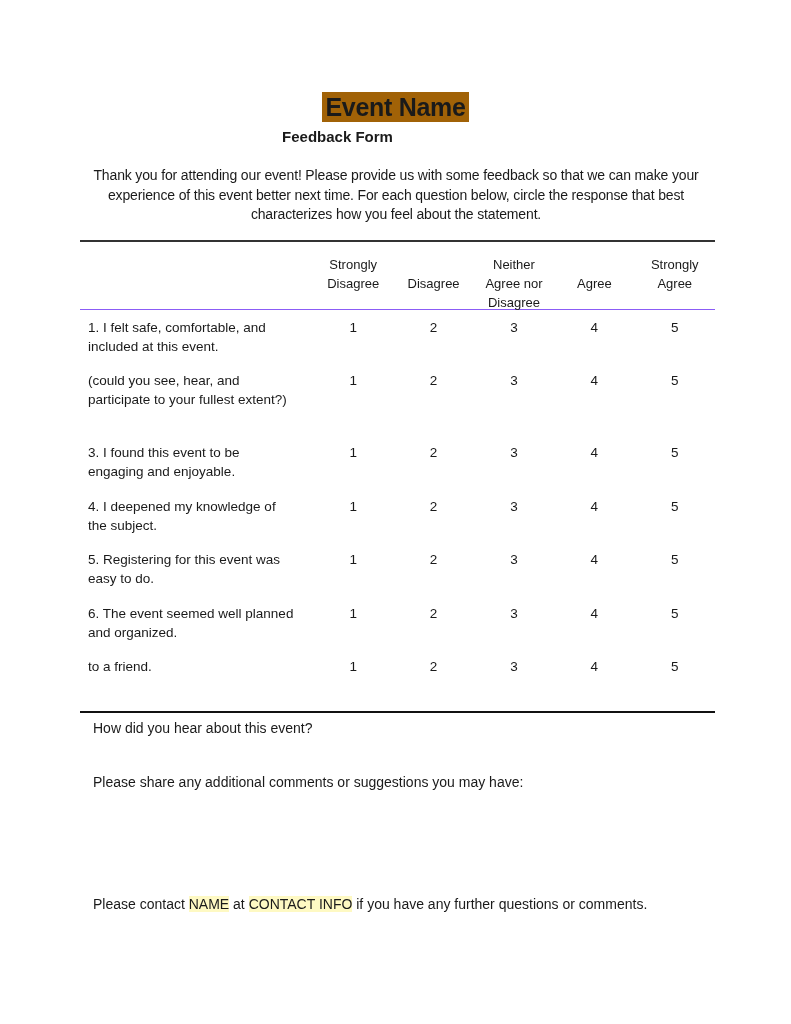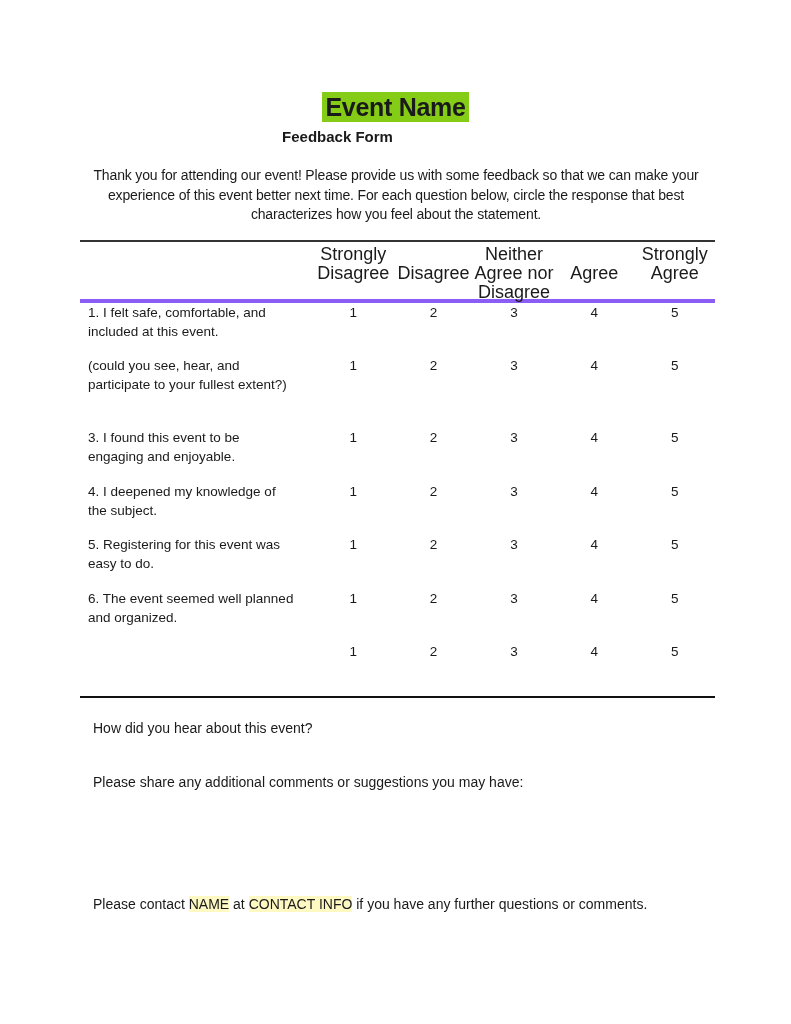--- a/index.html
+++ b/index.html
@@ -3,49 +3,49 @@
   <meta charset="utf-8">
   <style>
     html, body { margin: 0; padding: 0; background: #ffffff; }
     body {
       width: 791px; height: 1024px; position: relative; overflow: hidden;
       font-family: "Liberation Sans", "DejaVu Sans", sans-serif;
       color: #1a1a1a;
     }
     .title-wrap { position: absolute; top: 92px; left: 0; width: 791px; text-align: center; }
     .title {
-      display: inline-block; background: #84cc16; font-weight: bold;
+      display: inline-block; background: #a16207; font-weight: bold;
       font-size: 25px; line-height: 30px; padding: 0 3px; letter-spacing: -0.3px;
     }
     .subtitle {
       position: absolute; top: 128px; left: 0; width: 675px; text-align: center;
       font-weight: bold; font-size: 15px; line-height: 18px;
     }
     .intro {
       position: absolute; top: 166px; left: 80px; width: 632px; text-align: center;
       font-size: 14px; line-height: 19.5px; letter-spacing: -0.15px;
     }
     .tbl {
       position: absolute; left: 80px; top: 240px; width: 635px;
       border-top: 2px solid #333; border-bottom: 2px solid #111;
     }
     .thead {
-      display: flex; height: 57px; border-bottom: 4px solid #8b5cf6;
-      font-size: 18px; line-height: 19px;
+      display: flex; height: 57px; border-bottom: 1px solid #8b5cf6;
+      font-size: 13px; line-height: 19px; margin-top: 10px;
     }
     .thead .qcol { width: 233px; }
     .thead .ocol {
       width: 80.4px; text-align: center; display: flex; align-items: flex-start;
       justify-content: center; padding-top: 3px;
     }
     .thead .ocol.mid { padding-top: 22px; }
     .row { display: flex; font-size: 13.5px; line-height: 19px; }
     .row .qcol { width: 233px; padding-left: 8px; box-sizing: border-box; }
     .row .ocol { width: 80.4px; text-align: center; }
-    .row.r1 { height: 53px; }
+    .row.r1 { margin-top: 8px; height: 53px; }
     .row.r2 { height: 72px; }
     .row.rn { height: 53.5px; }
     .q-hear { position: absolute; top: 720px; left: 93px; font-size: 14px; }
     .q-comments { position: absolute; top: 774px; left: 93px; font-size: 14px; }
     .contact { position: absolute; top: 896px; left: 93px; font-size: 14px; }
     .hl { background: #fef9c3; }
   </style>
 </head>
 <body>
 
@@ -146,20 +146,21 @@
         <div>and organized.</div>
       </div>
     <div class="ocol">1</div>
     <div class="ocol">2</div>
     <div class="ocol">3</div>
     <div class="ocol">4</div>
     <div class="ocol">5</div>
   </div>
   <div class="row rn">
     <div class="qcol">
+        <div>to a friend.</div>
       </div>
     <div class="ocol">1</div>
     <div class="ocol">2</div>
     <div class="ocol">3</div>
     <div class="ocol">4</div>
     <div class="ocol">5</div>
   </div>
 </div>
 
 <div class="q-hear">How did you hear about this event?</div>

